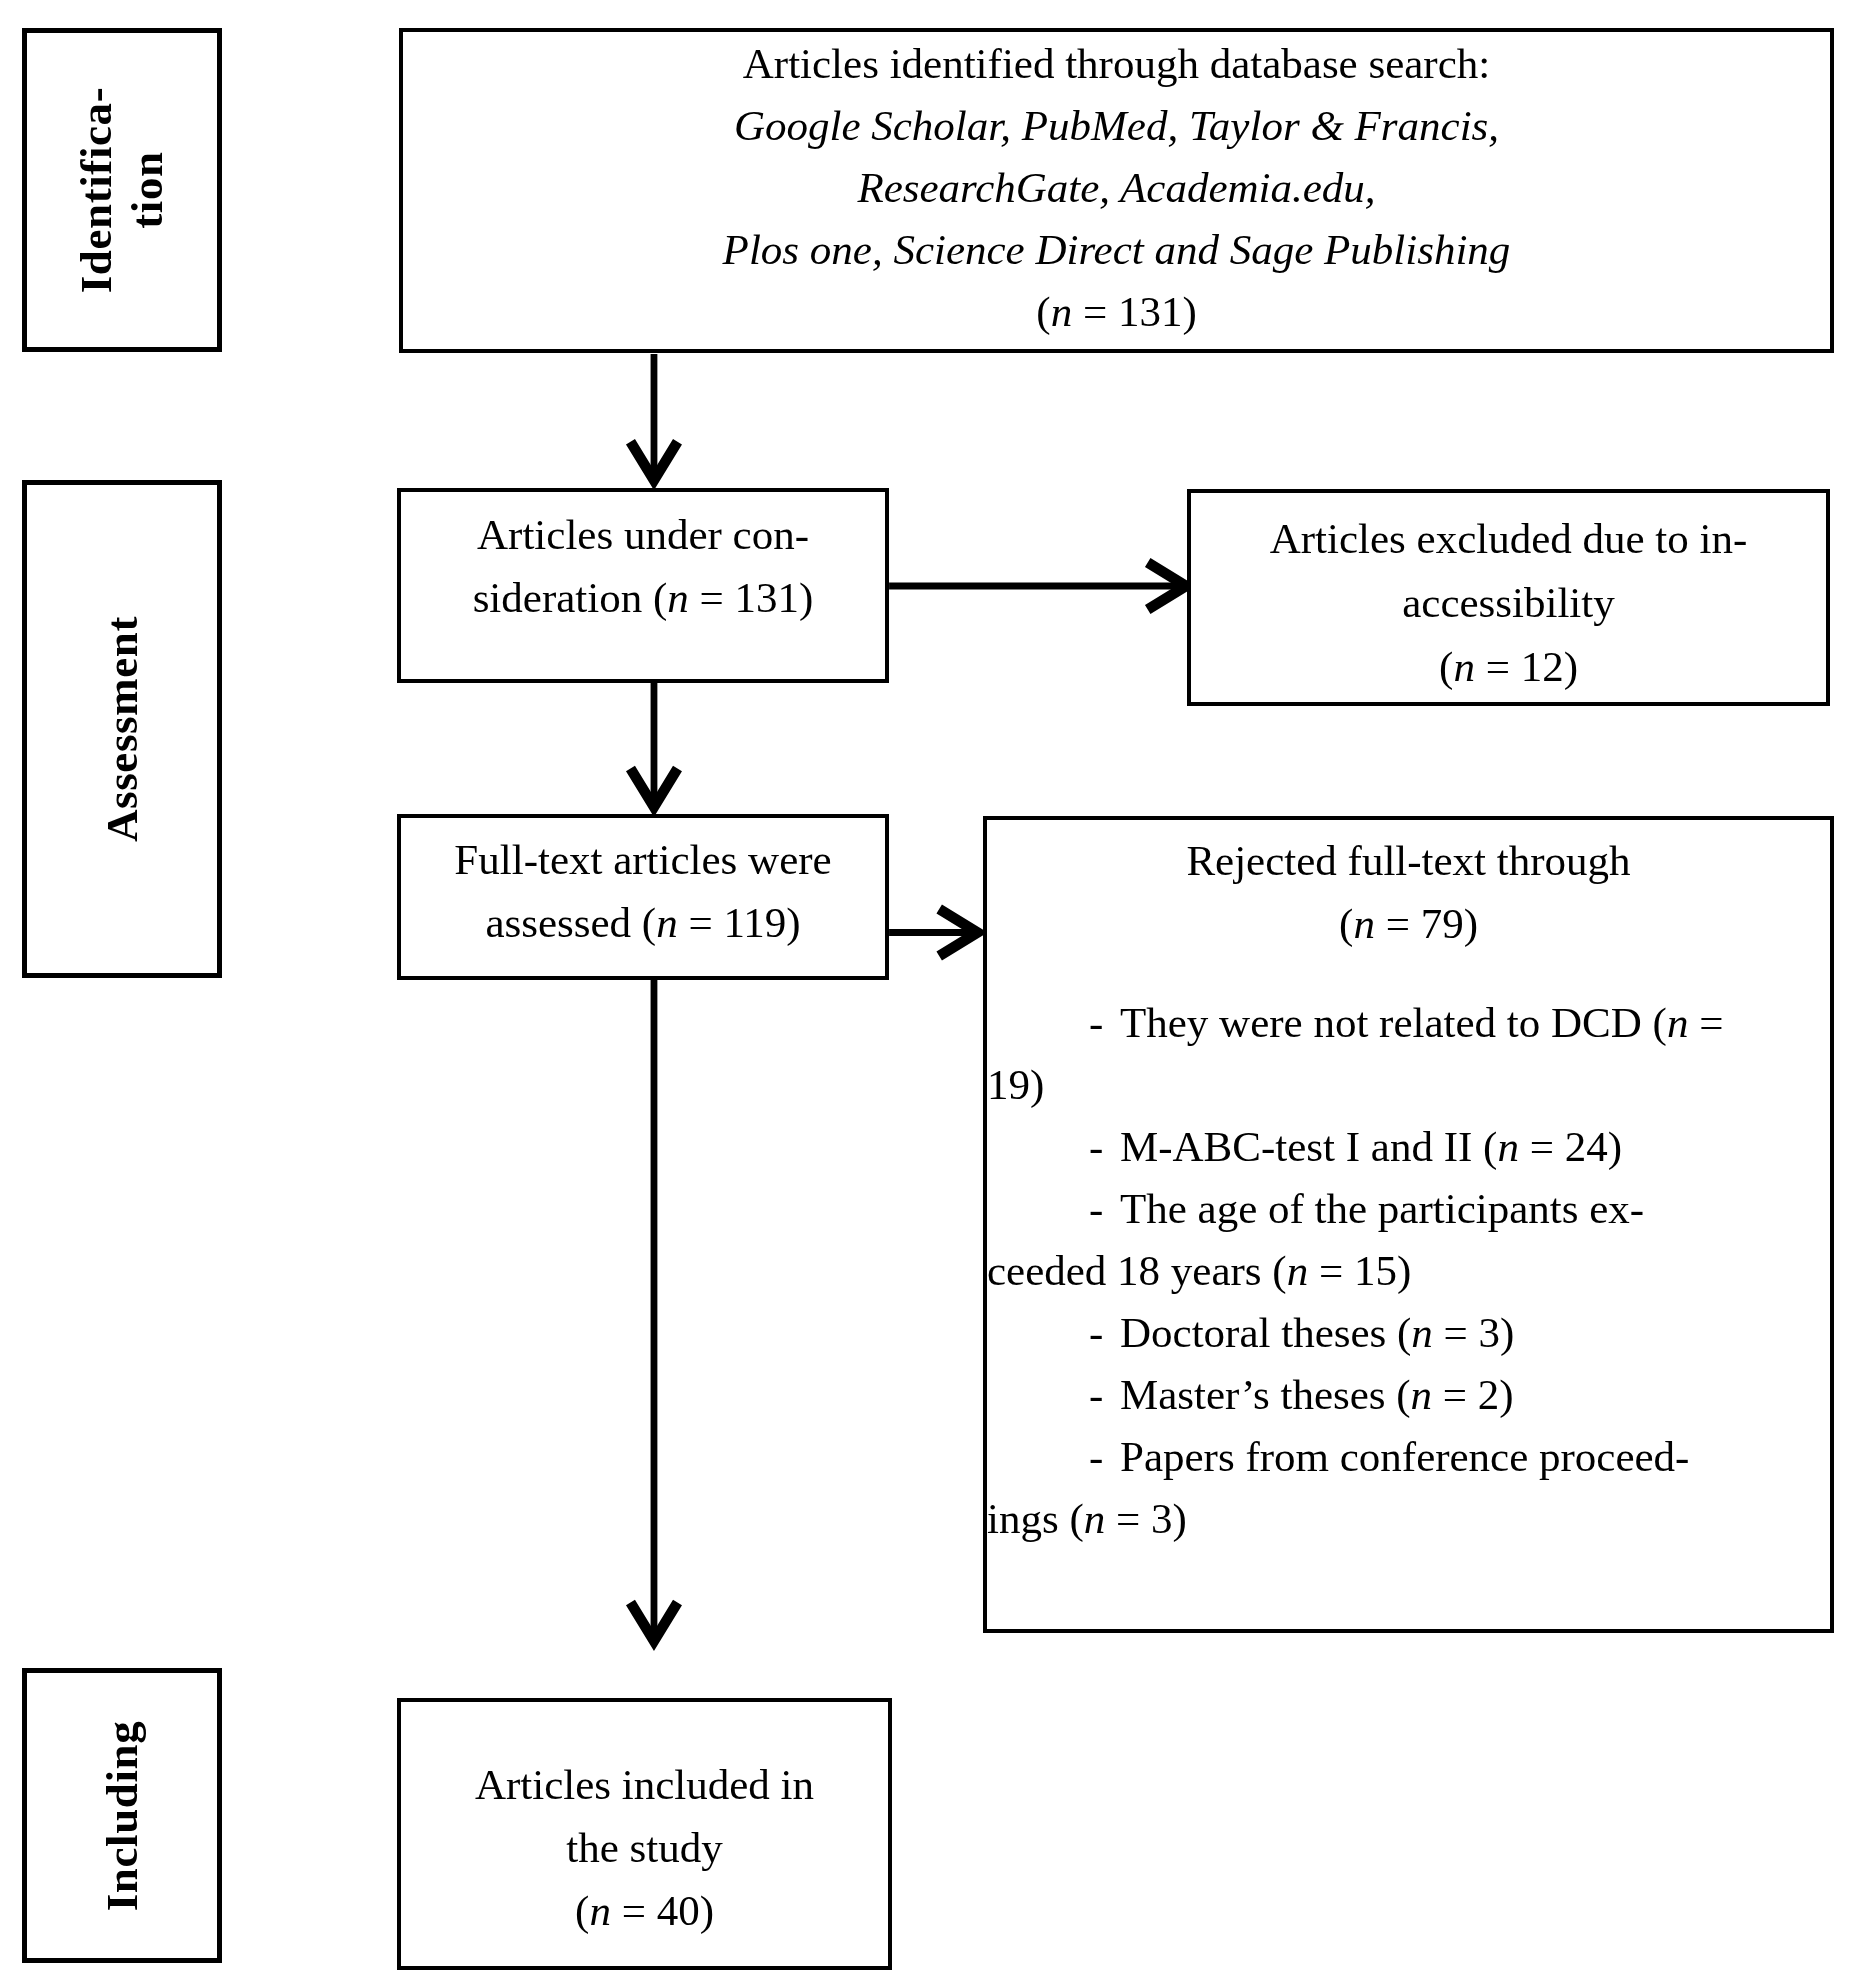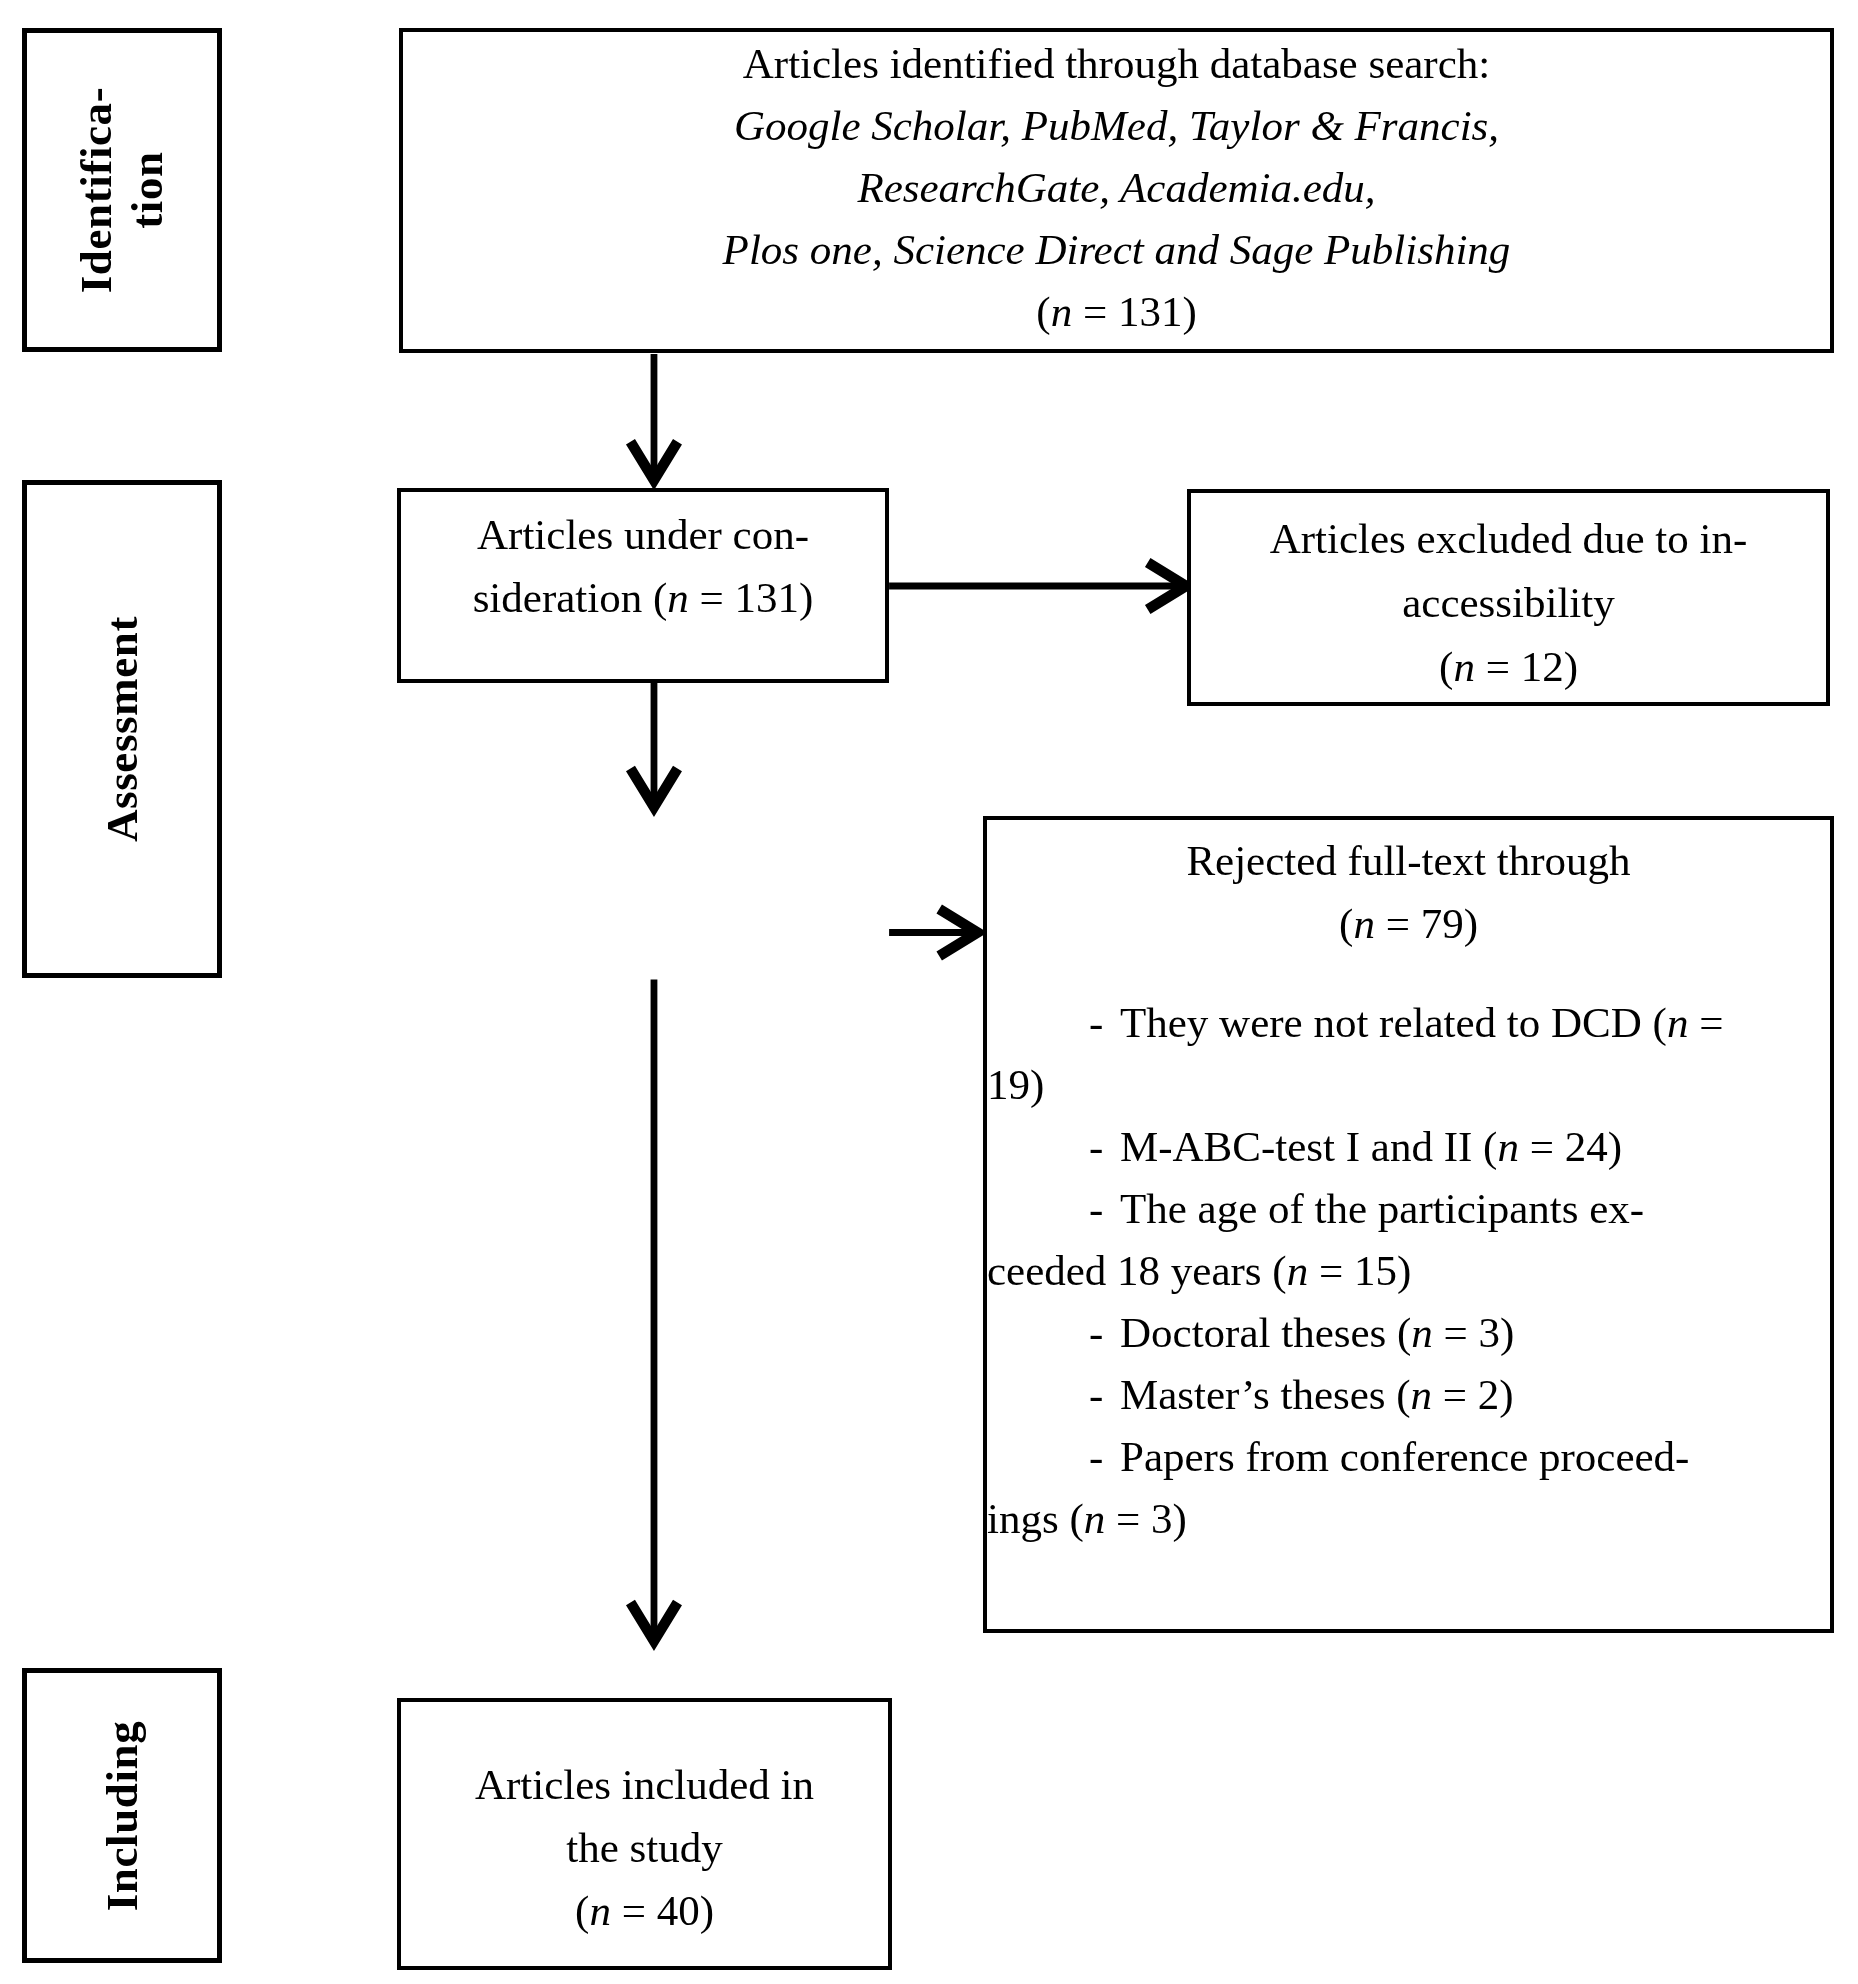--- a/index.html
+++ b/index.html
@@ -121,20 +121,26 @@
   </div>
 
   <div class="box" id="box-excluded">
     <div class="txt center content">
         <div class="line">Articles excluded due to in-</div>
         <div class="line">accessibility</div>
         <div class="line">(<i>n</i> = 12)</div>
       </div>
   </div>
 
+  <div class="box" id="box-fulltext">
+    <div class="txt center content">
+        <div class="line">Full-text articles were</div>
+        <div class="line">assessed (<i>n</i> = 119)</div>
+      </div>
+  </div>
 
   <div class="box" id="box-rejected">
     <div class="txt center heading">
         <div class="line">Rejected full-text through</div>
         <div class="line">(<i>n</i> = 79)</div>
       </div>
     <div class="gap"></div>
     <div class="txt list">
         <div class="li-first"><span class="mk">-</span>They were not related to DCD (<i>n</i> =</div>
         <div class="li-cont">19)</div>

